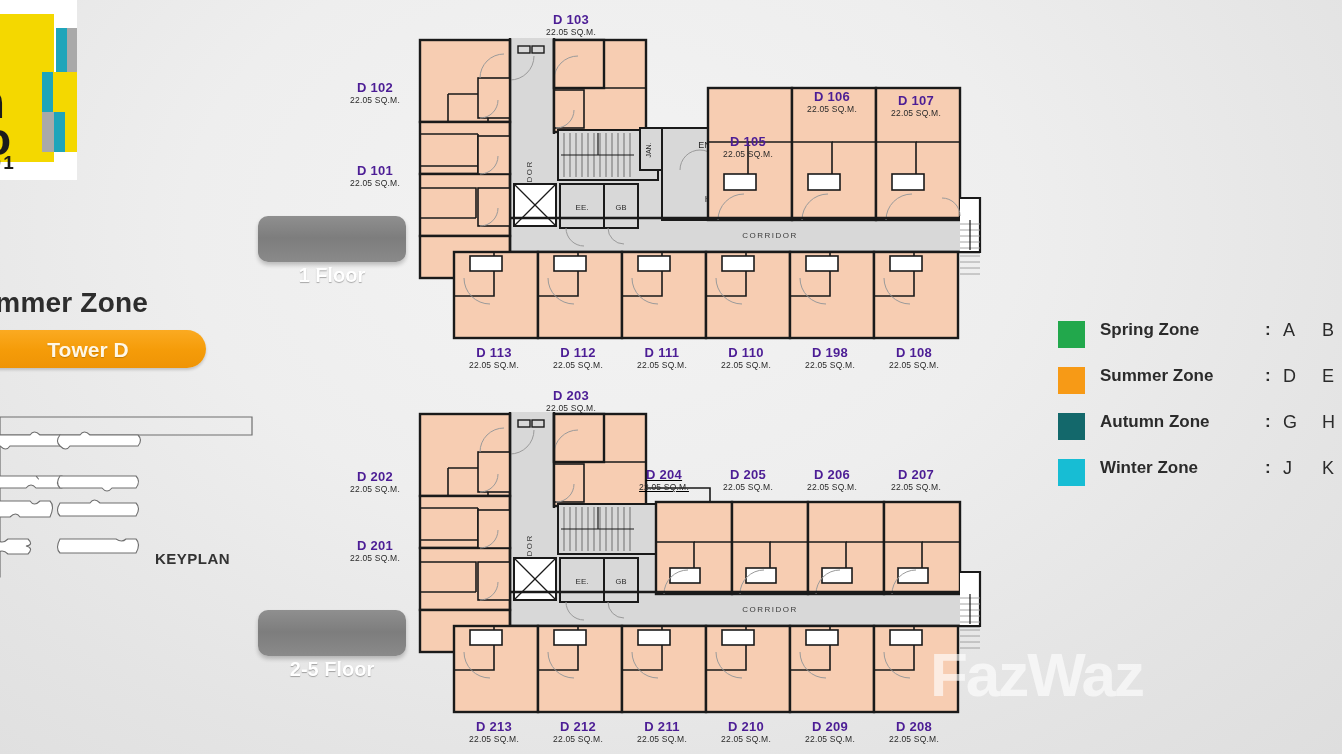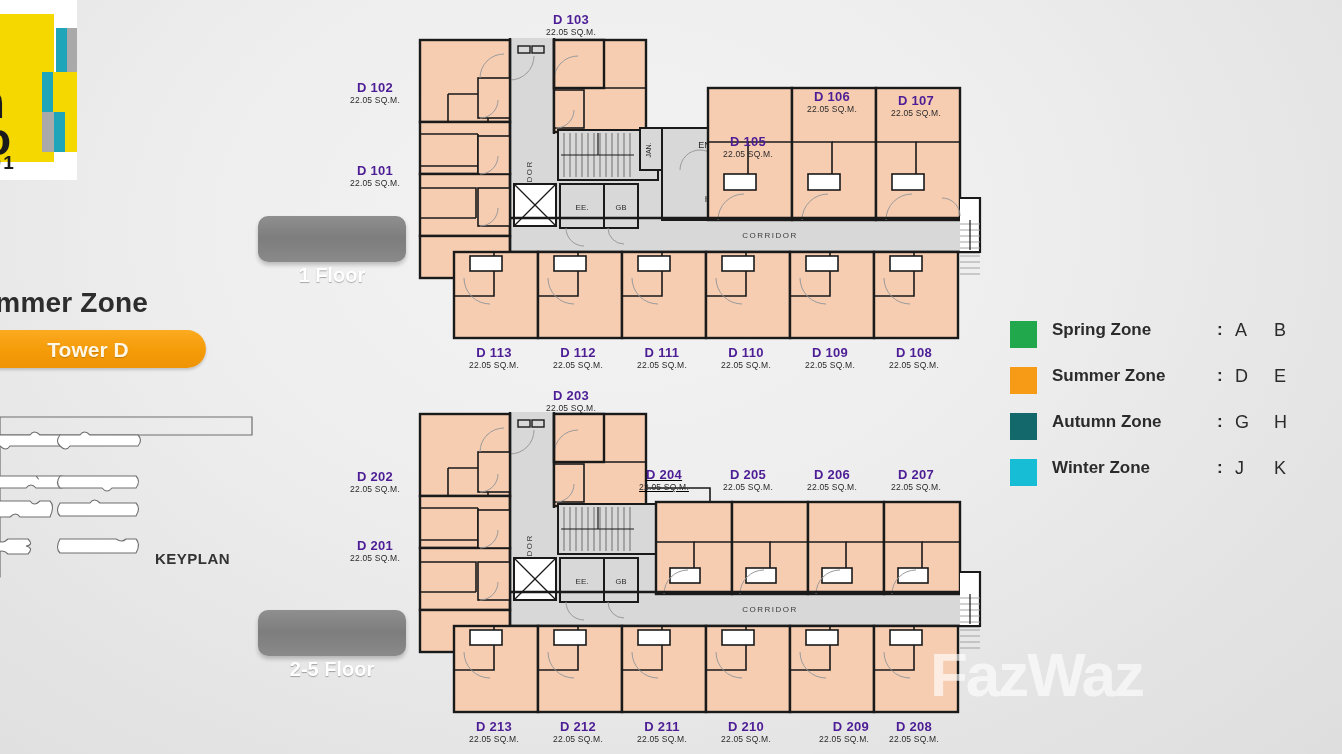--- a/index.html
+++ b/index.html
@@ -39,21 +39,21 @@
      font:700 20px "Liberation Sans",sans-serif;color:#ffffff;text-shadow:0 1px 1px rgba(0,0,0,.3);margin-top:36px;}
   #badge-floor1{left:258px;top:216px;}
   #badge-floor25{left:258px;top:610px;}
 
   
   #keyplan{left:-100px;top:405px;width:360px;height:180px;}
   #keyplan svg{display:block;}
   #keyplan-label{left:155px;top:550px;font:700 15px "Liberation Sans",sans-serif;color:#333;letter-spacing:.5px;}
 
   
-  #legend{left:1010px;top:312px;width:284px;}
+  #legend{left:1058px;top:312px;width:284px;}
   .legend-row{position:relative;height:46px;}
   .legend-sw{position:absolute;left:0;top:9px;width:27px;height:27px;}
   .legend-name{position:absolute;left:42px;top:8px;font:700 17px "Liberation Sans",sans-serif;color:#2b2b2b;}
   .legend-colon{position:absolute;left:207px;top:8px;font:700 17px "Liberation Sans",sans-serif;color:#2b2b2b;}
   .legend-t1{position:absolute;left:225px;top:8px;font:400 18px "Liberation Sans",sans-serif;color:#2b2b2b;}
   .legend-t2{position:absolute;left:264px;top:8px;font:400 18px "Liberation Sans",sans-serif;color:#2b2b2b;}
 
   
   .ulabel{text-align:center;white-space:nowrap;}
   .ulabel .ucode{font:700 13px "Liberation Sans",sans-serif;color:#4c1d95;letter-spacing:.3px;line-height:15px;}
@@ -367,21 +367,21 @@
 </div>
 <div class="abs ulabel" style="left:623px;top:345px;width:78px;">
   <div class="ucode">D 111</div>
   <div class="uarea">22.05 SQ.M.</div>
 </div>
 <div class="abs ulabel" style="left:707px;top:345px;width:78px;">
   <div class="ucode">D 110</div>
   <div class="uarea">22.05 SQ.M.</div>
 </div>
 <div class="abs ulabel" style="left:791px;top:345px;width:78px;">
-  <div class="ucode">D 109</div>
+  <div class="ucode">D 198</div>
   <div class="uarea">22.05 SQ.M.</div>
 </div>
 <div class="abs ulabel" style="left:875px;top:345px;width:78px;">
   <div class="ucode">D 108</div>
   <div class="uarea">22.05 SQ.M.</div>
 </div>
 
 <div class="abs" id="plan2" style="left:418px;top:412px;">
 <svg width="570" height="302" viewBox="0 0 570 302">
   <g>
@@ -618,21 +618,21 @@
   <div class="uarea">22.05 SQ.M.</div>
 </div>
 <div class="abs ulabel" style="left:623px;top:719px;width:78px;">
   <div class="ucode">D 211</div>
   <div class="uarea">22.05 SQ.M.</div>
 </div>
 <div class="abs ulabel" style="left:707px;top:719px;width:78px;">
   <div class="ucode">D 210</div>
   <div class="uarea">22.05 SQ.M.</div>
 </div>
-<div class="abs ulabel" style="left:791px;top:719px;width:78px;text-align:right;">
+<div class="abs ulabel" style="left:791px;top:719px;width:78px;">
   <div class="ucode">D 209</div>
   <div class="uarea">22.05 SQ.M.</div>
 </div>
 <div class="abs ulabel" style="left:875px;top:719px;width:78px;">
   <div class="ucode">D 208</div>
   <div class="uarea">22.05 SQ.M.</div>
 </div>
 
 <div class="abs" id="legend">
   <div class="legend-row">

